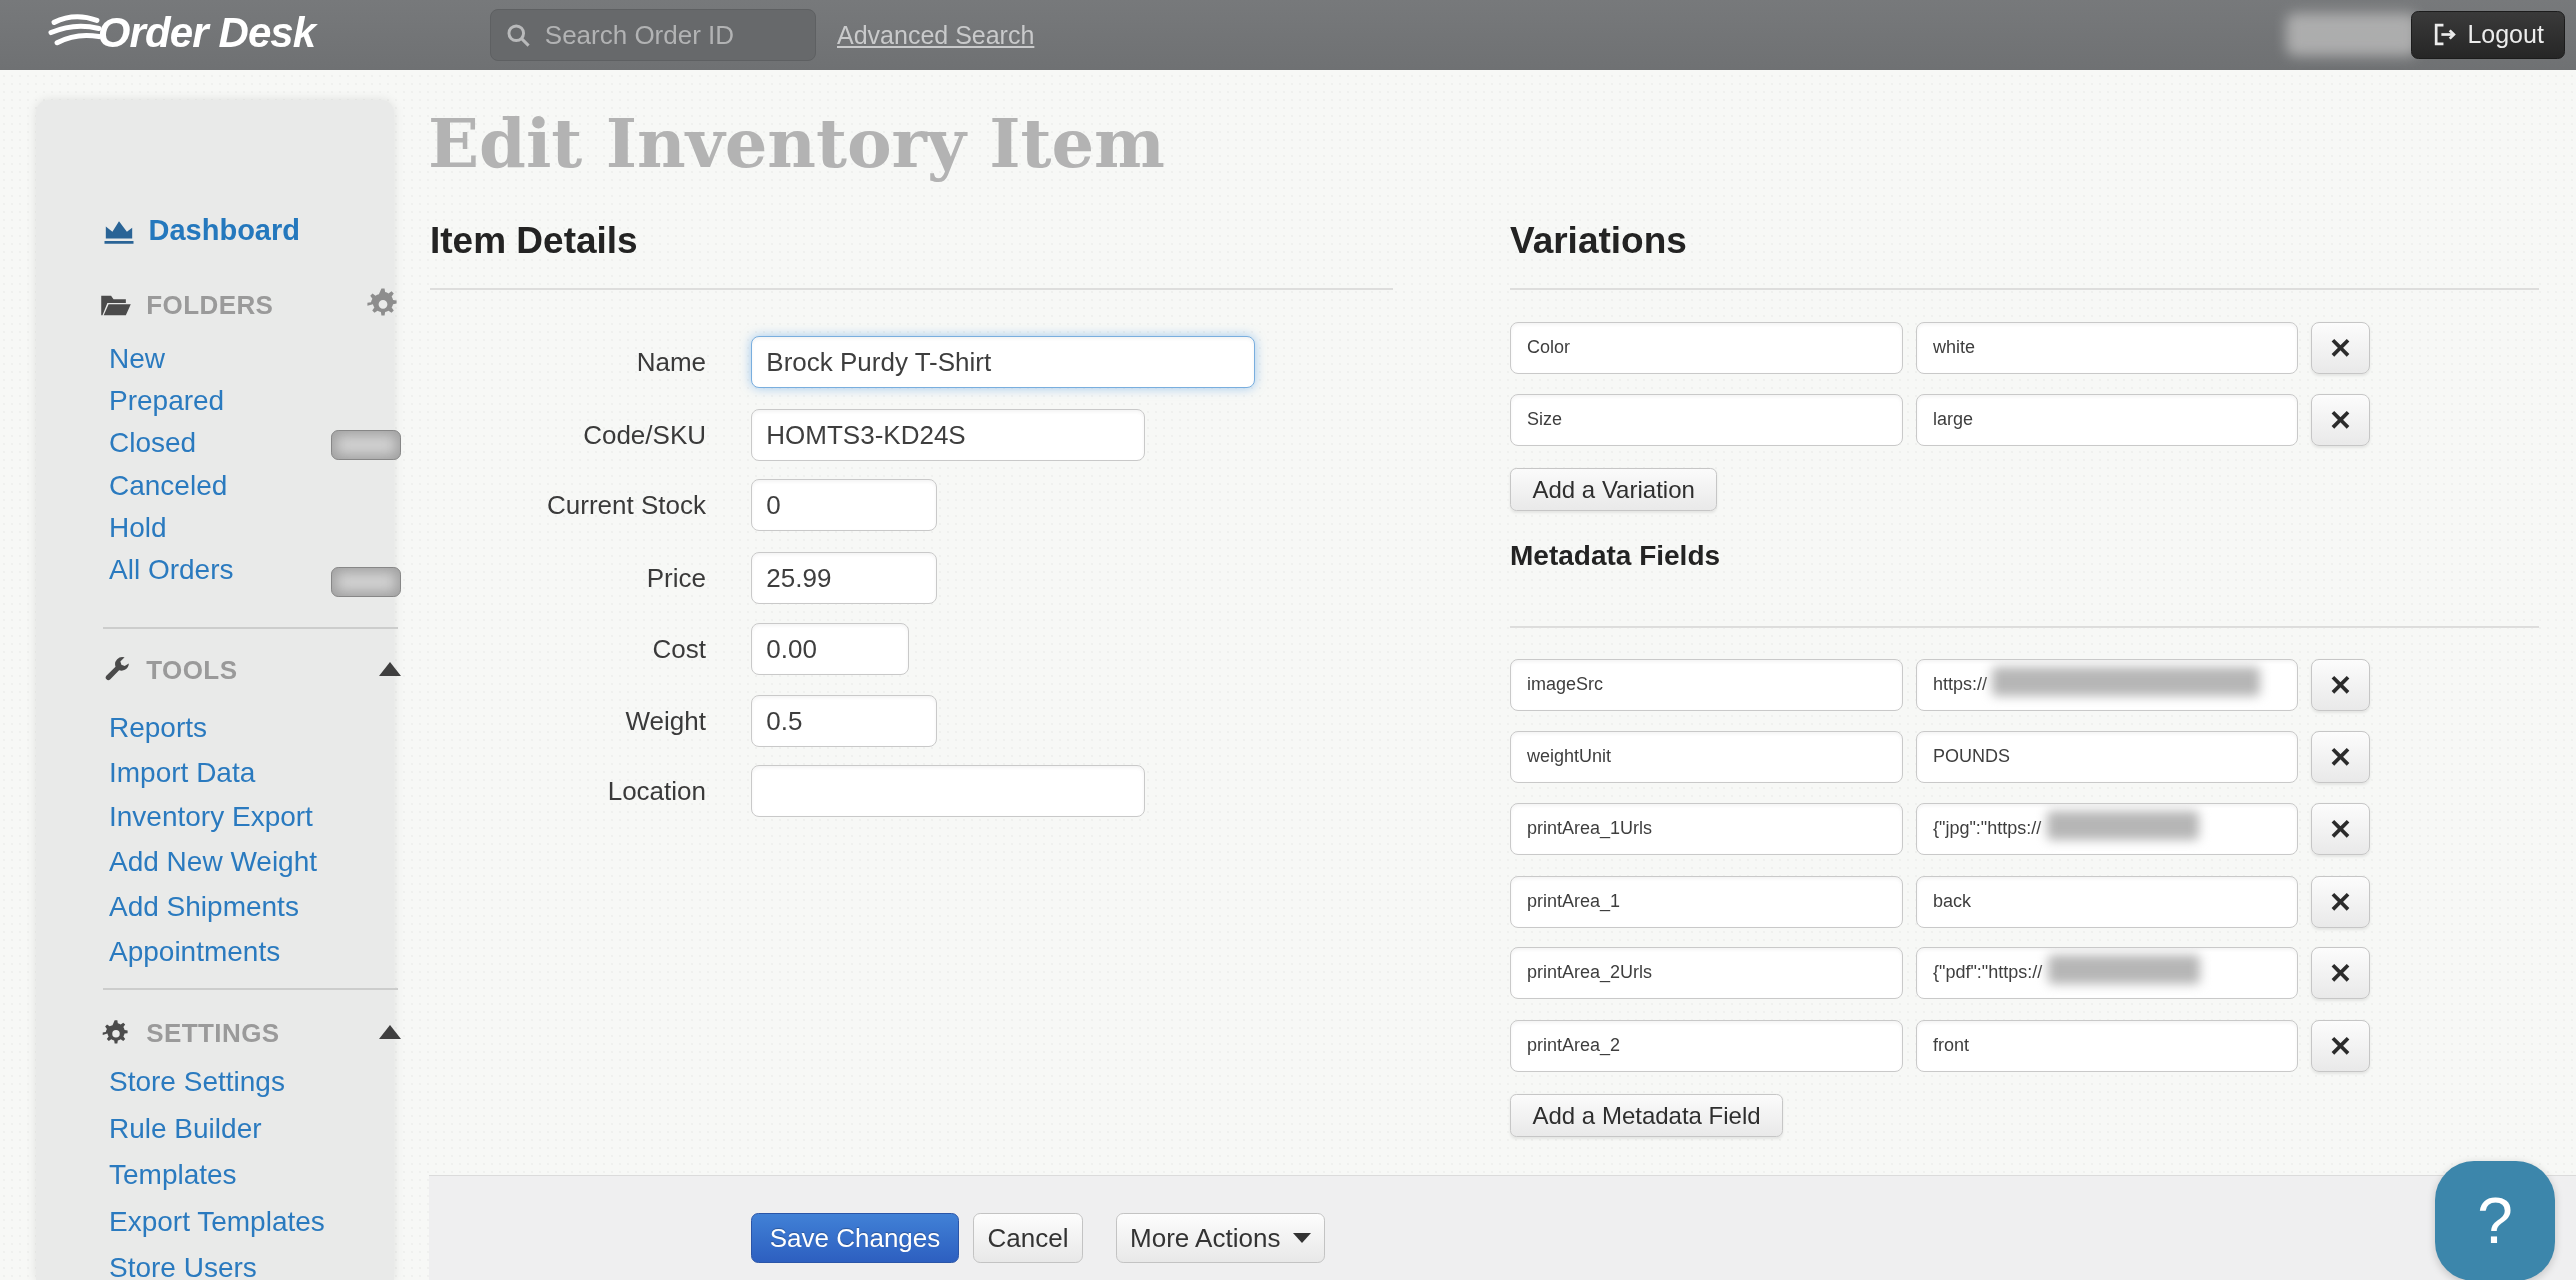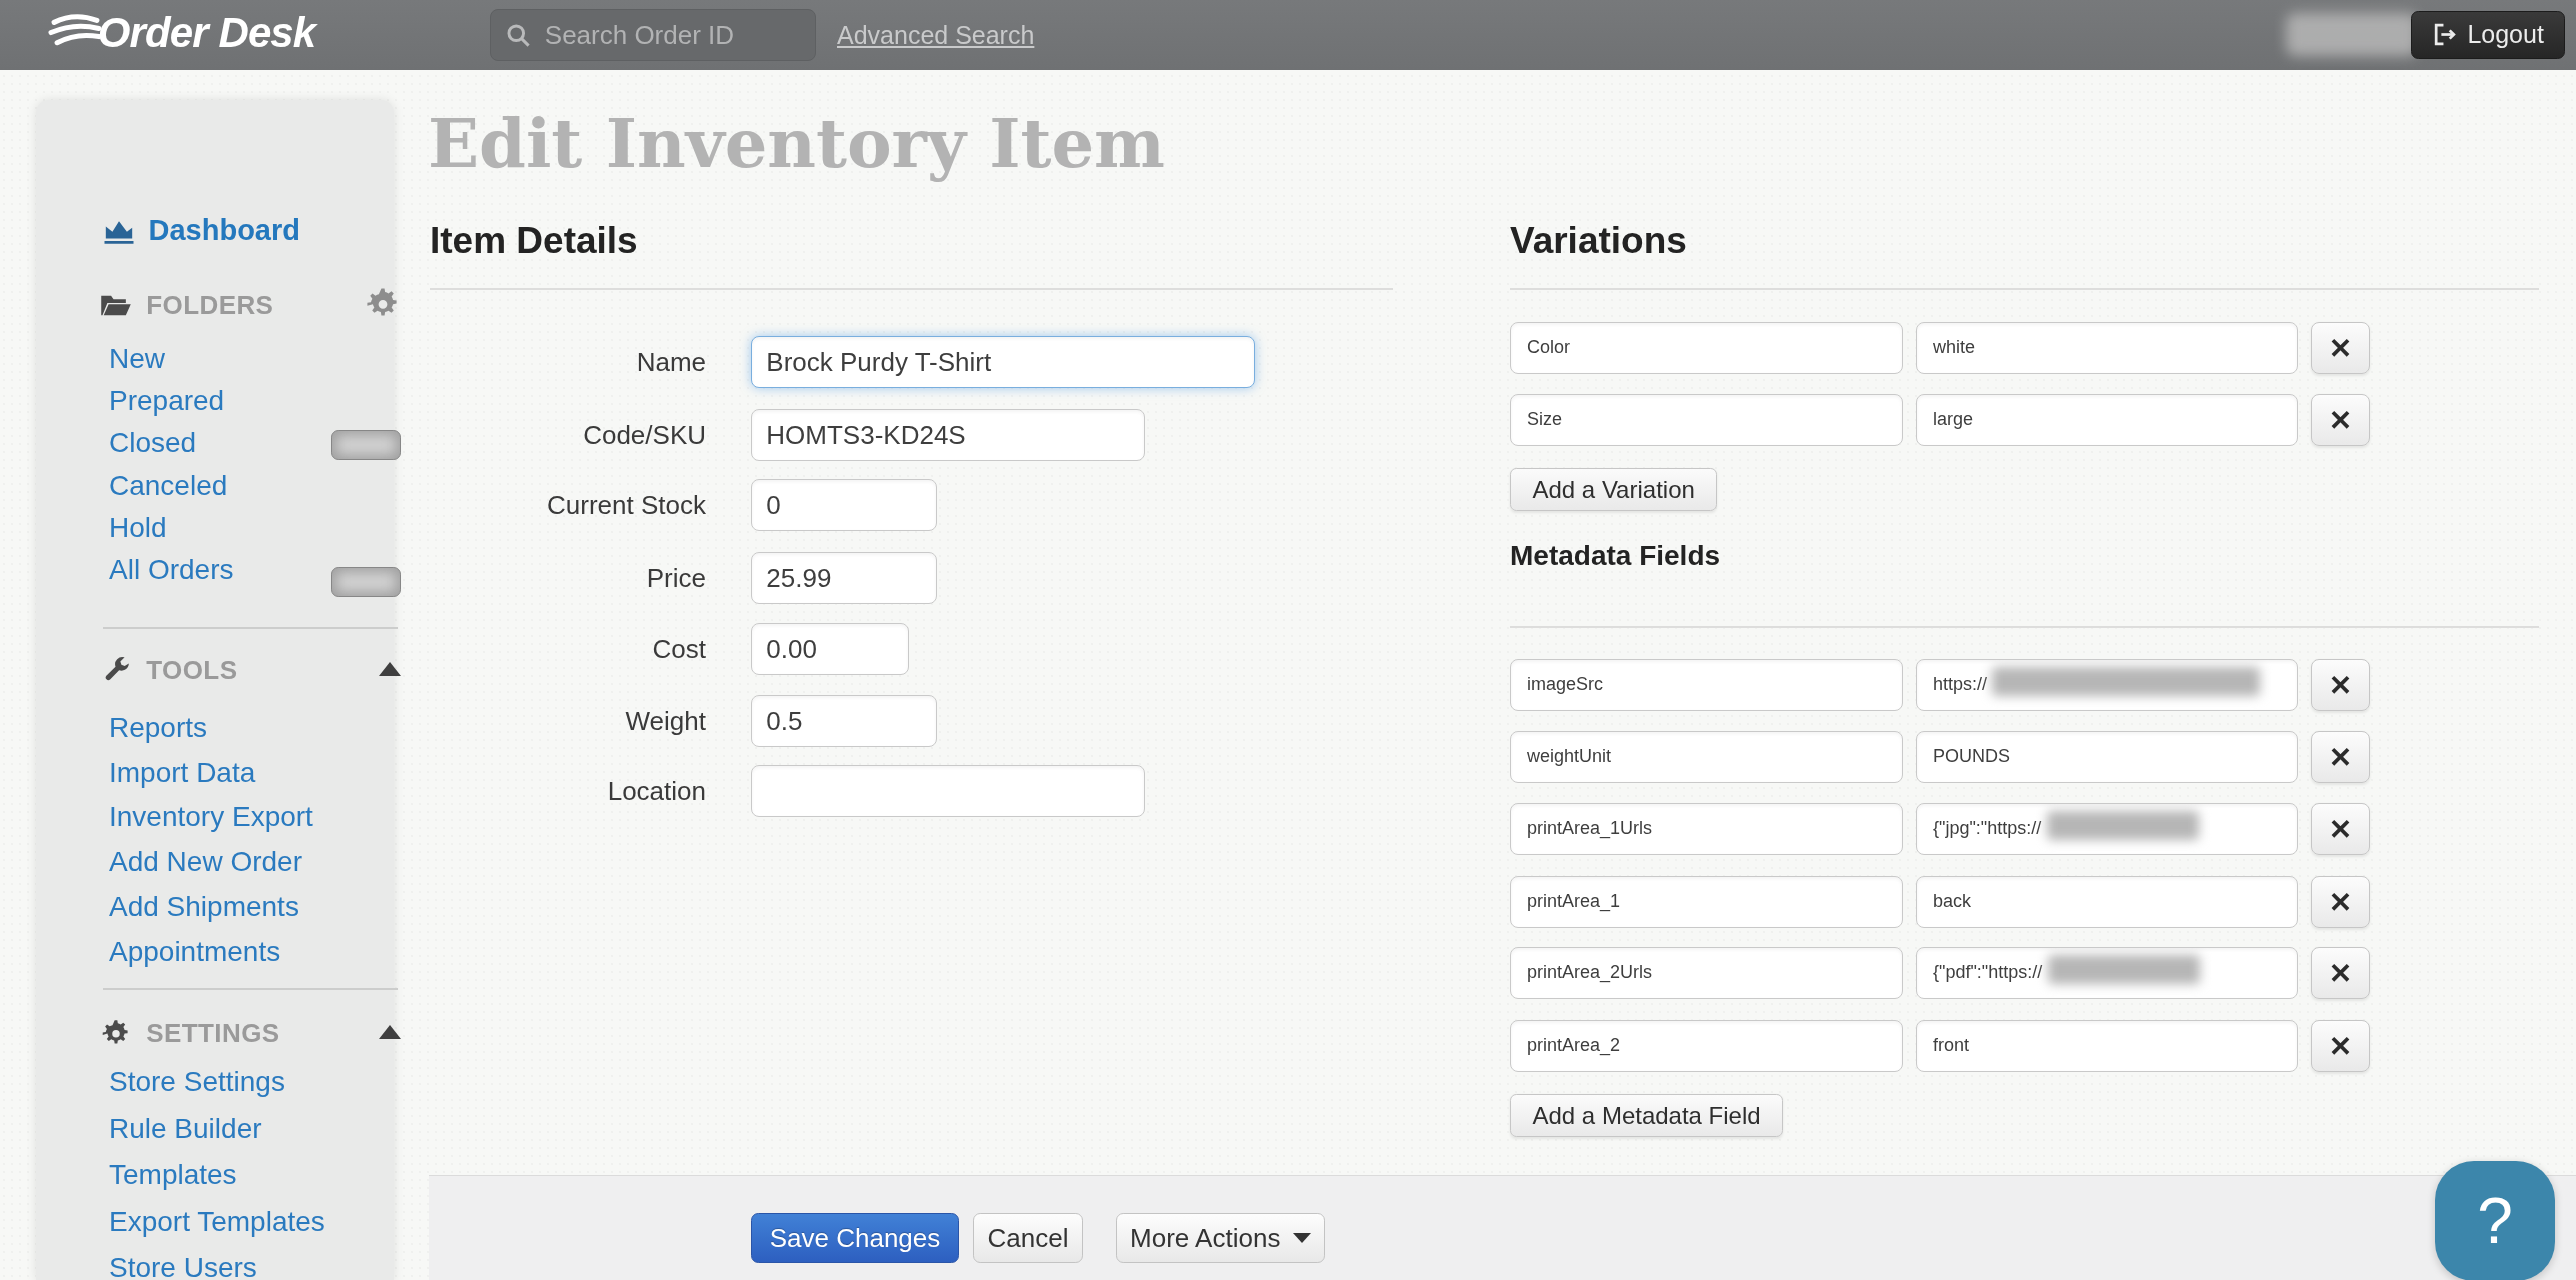--- a/index.html
+++ b/index.html
@@ -174,21 +174,21 @@
       <svg viewBox="0 0 24 24">
         <path d="M22.6 6.2a6 6 0 0 1-8 5.6l-7.5 7.6a2.2 2.2 0 0 1-3.1-3.1l7.6-7.5a6 6 0 0 1 7.5-7.7l-3.5 3.5.9 2.7 2.7.9z"></path>
       </svg>
       <span>TOOLS</span>
     </div>
     <span class="coll" style="top:562px"></span>
 
     <a class="snav" style="top:610px">Reports</a>
     <a class="snav" style="top:655px">Import Data</a>
     <a class="snav" style="top:699px">Inventory Export</a>
-    <a class="snav" style="top:744px">Add New Order</a>
+    <a class="snav" style="top:744px">Add New Weight</a>
     <a class="snav" style="top:789px">Add Shipments</a>
     <a class="snav" style="top:834px">Appointments</a>
 
     <div class="sdiv" style="top:888px"></div>
 
     <div class="shead" style="top:918px">
       <svg viewBox="0 0 24 24">
         <path fill-rule="evenodd" d="M10.9 1h2.2l.4 2.5a8 8 0 0 1 2.4 1l2.1-1.5 1.6 1.6-1.5 2.1a8 8 0 0 1 1 2.4l2.5.4v2.2l-2.5.4a8 8 0 0 1-1 2.4l1.5 2.1-1.6 1.6-2.1-1.5a8 8 0 0 1-2.4 1l-.4 2.5h-2.2l-.4-2.5a8 8 0 0 1-2.4-1l-2.1 1.5-1.6-1.6 1.5-2.1a8 8 0 0 1-1-2.4L1 13.3v-2.2l2.5-.4a8 8 0 0 1 1-2.4L3 6.2l1.6-1.6 2.1 1.5a8 8 0 0 1 2.4-1zM12 9.1a3.1 3.1 0 1 0 0 6.2 3.1 3.1 0 0 0 0-6.2z"></path>
       </svg>
       <span>SETTINGS</span>

